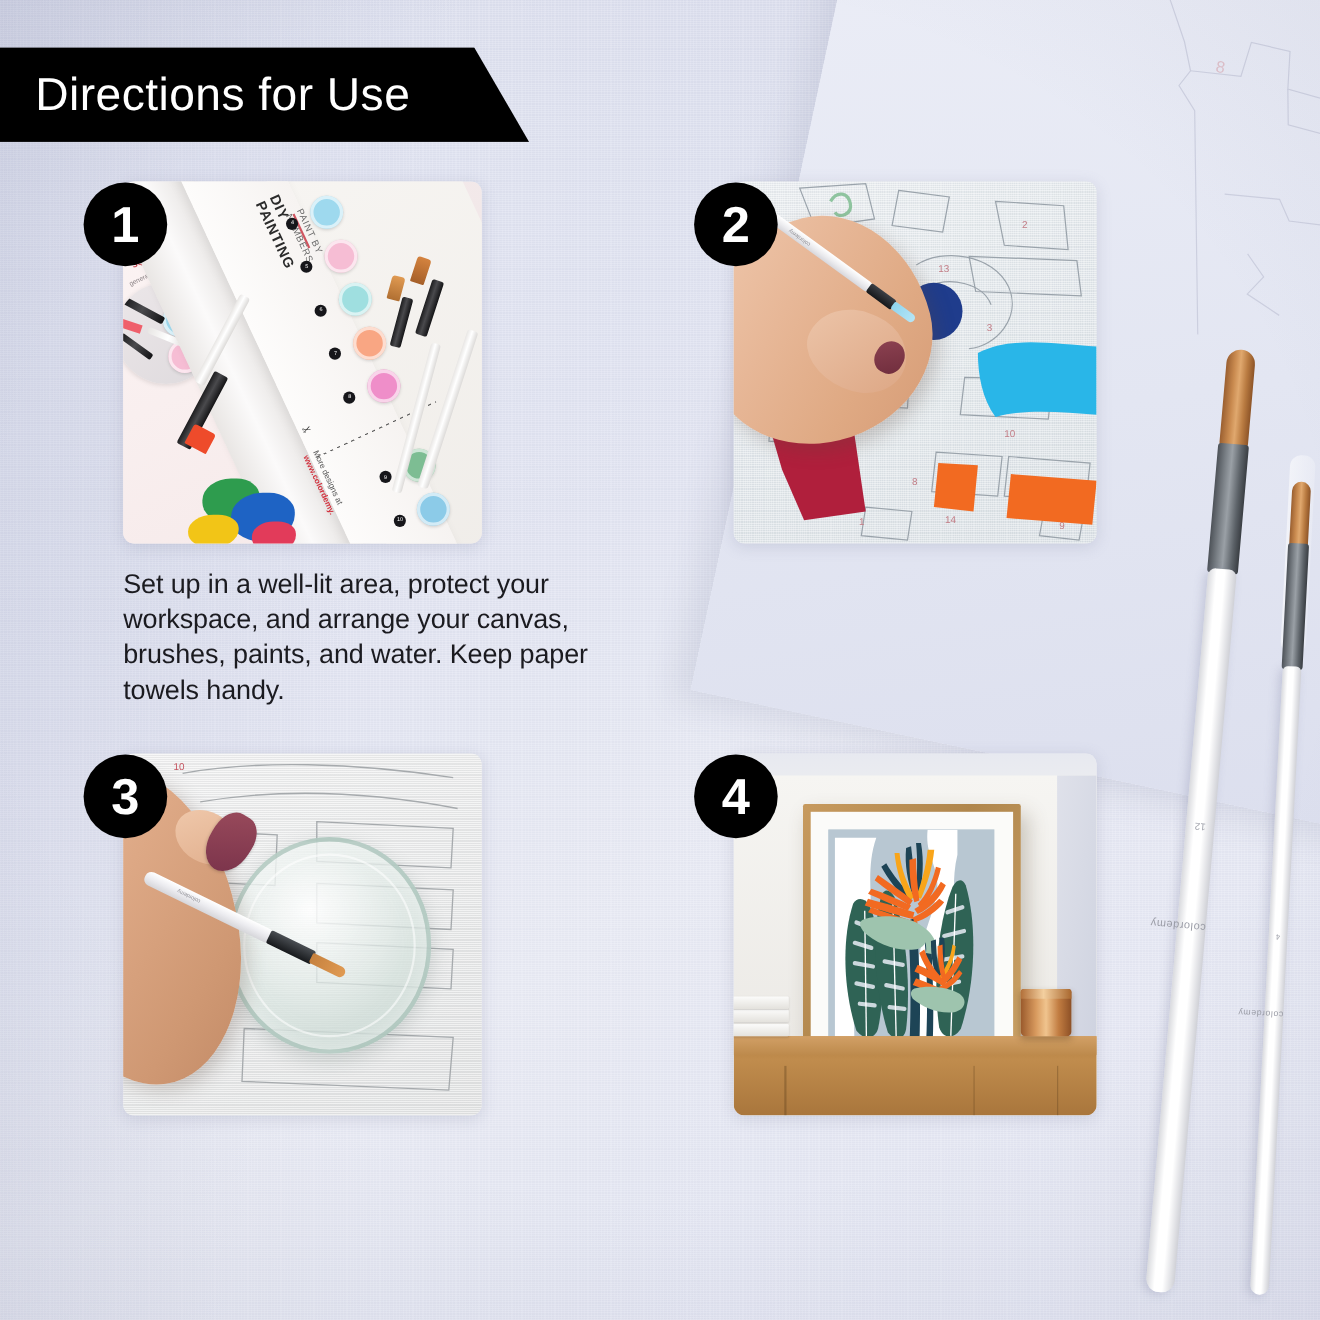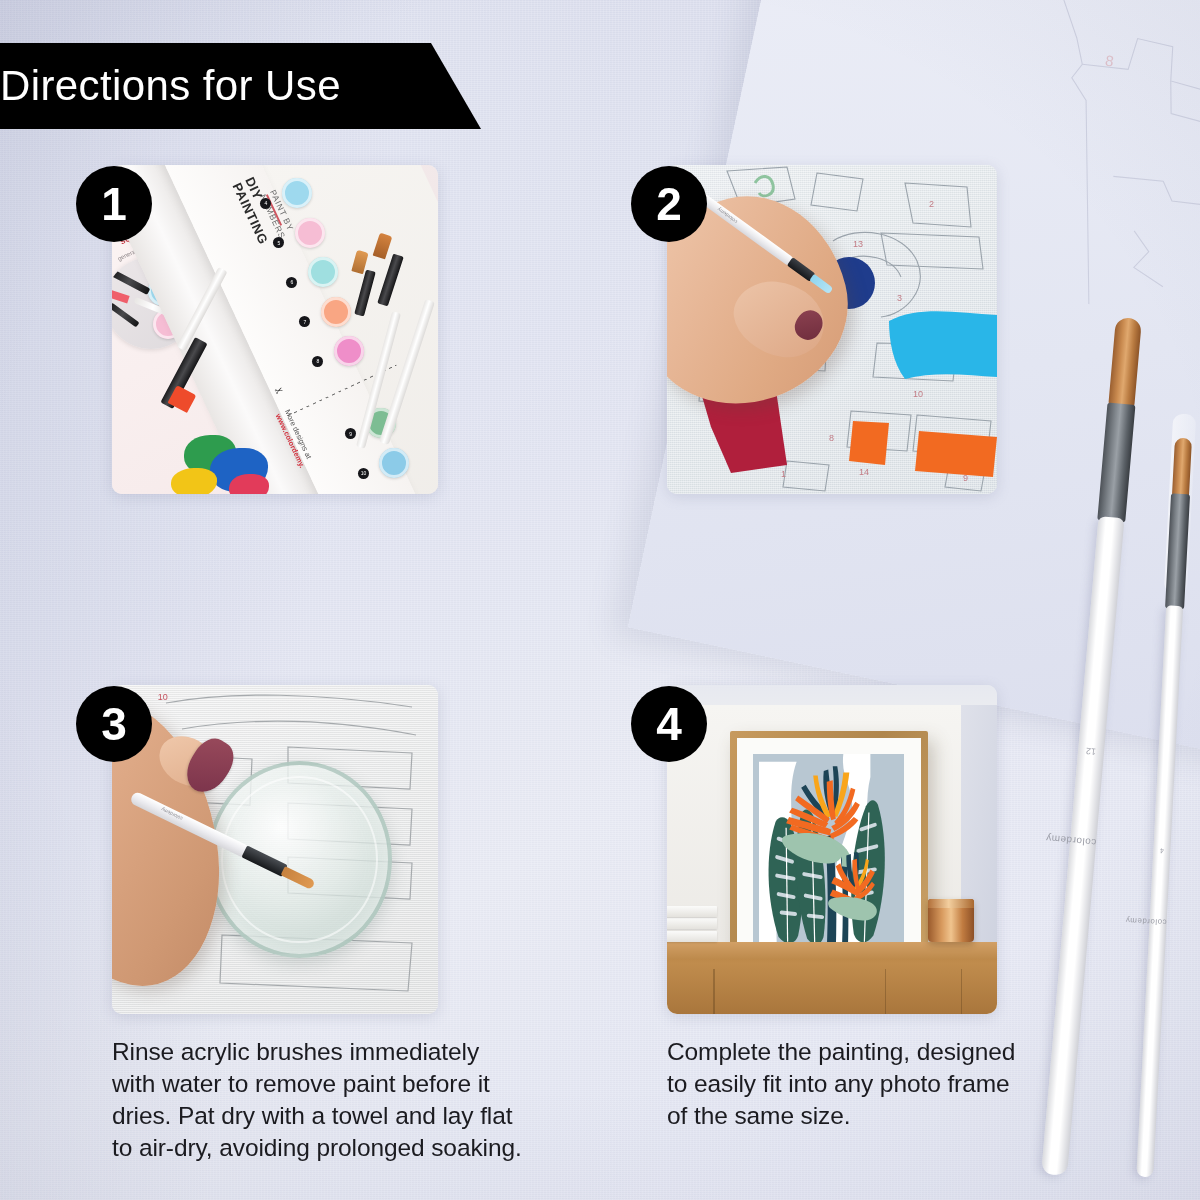--- a/index.html
+++ b/index.html
@@ -62,20 +62,21 @@
     background:#000;
     clip-path:polygon(0 0, 431px 0, 481px 100%, 0 100%);
     display:flex; align-items:center;
     z-index:6;
   }
   .banner-title {
     color:#ffffff;
     font-size:42px;
     font-weight:400;
     letter-spacing:.4px;
+    padding-left:32px;
     line-height:1;
   }
 
   
   .steps { position:absolute; inset:0; z-index:5; }
   .step { position:absolute; width:480px; }
   .step-1 { left:112px; top:165px; }
   .step-2 { left:667px; top:165px; }
   .step-3 { left:112px; top:685px; }
   .step-4 { left:667px; top:685px; }
@@ -372,20 +373,24 @@
         <div class="bt" style="left:18%;top:68%;width:22px;height:20px;background:#ee4b2b;transform:rotate(28deg);"></div>
         <div class="bh" style="left:26%;top:30%;width:10px;height:90px;transform:rotate(28deg);"></div>
 
         <div class="splat" style="left:22%;top:82%;width:52px;height:40px;background:#2e9c4e;"></div>
         <div class="splat" style="left:30%;top:86%;width:58px;height:44px;background:#1e63c4;"></div>
         <div class="splat" style="left:18%;top:92%;width:46px;height:30px;background:#f2c517;"></div>
         <div class="splat" style="left:36%;top:94%;width:40px;height:28px;background:#e23b5a;"></div>
       </div>
     </div>
     <div class="badge">1</div>
+    <div class="caption">Set up in a well-lit area, protect your
+workspace, and arrange your canvas,
+brushes, paints, and water. Keep paper
+towels handy.</div>
   </div>
 
   <div class="step step-2">
     <div class="photo">
       <div class="p2">
         <div class="cvtex"></div>
         <svg viewBox="0 0 330 329">
           <g fill="none" stroke="#9aa3ab" stroke-width="1.1">
             <path d="M60 6 L120 2 L128 34 L74 42 Z"></path>
             <path d="M150 8 L196 14 L190 46 L144 40 Z"></path>
@@ -458,24 +463,20 @@
         <div class="nail"></div>
         <div class="rbrush">
           <div class="h"></div>
           <div class="rlabel">colordemy</div>
           <div class="f"></div>
           <div class="t"></div>
         </div>
       </div>
     </div>
     <div class="badge">3</div>
-    <div class="caption">Rinse acrylic brushes immediately
-with water to remove paint before it
-dries. Pat dry with a towel and lay flat
-to air-dry, avoiding prolonged soaking.</div>
   </div>
 
   <div class="step step-4">
     <div class="photo">
       <div class="p4">
         <div class="wall"></div>
         <div class="rightpanel"></div>
         <div class="frame">
           <div class="mat"></div>
           <div class="art">
@@ -544,23 +545,20 @@
           <i style="bottom:0"></i>
             <i style="bottom:34%"></i>
             <i style="bottom:68%"></i>
         </div>
         <div class="candle">
           <div class="candle-top"></div>
         </div>
       </div>
     </div>
     <div class="badge">4</div>
-    <div class="caption">Complete the painting, designed
-to easily fit into any photo frame
-of the same size.</div>
   </div>
 
 </div>
 
 <div class="brushes">
   <div class="dbrush brushA">
     <div class="bristle"></div>
     <div class="ferrule"></div>
     <div class="handle"></div>
     <div class="size">12</div>

